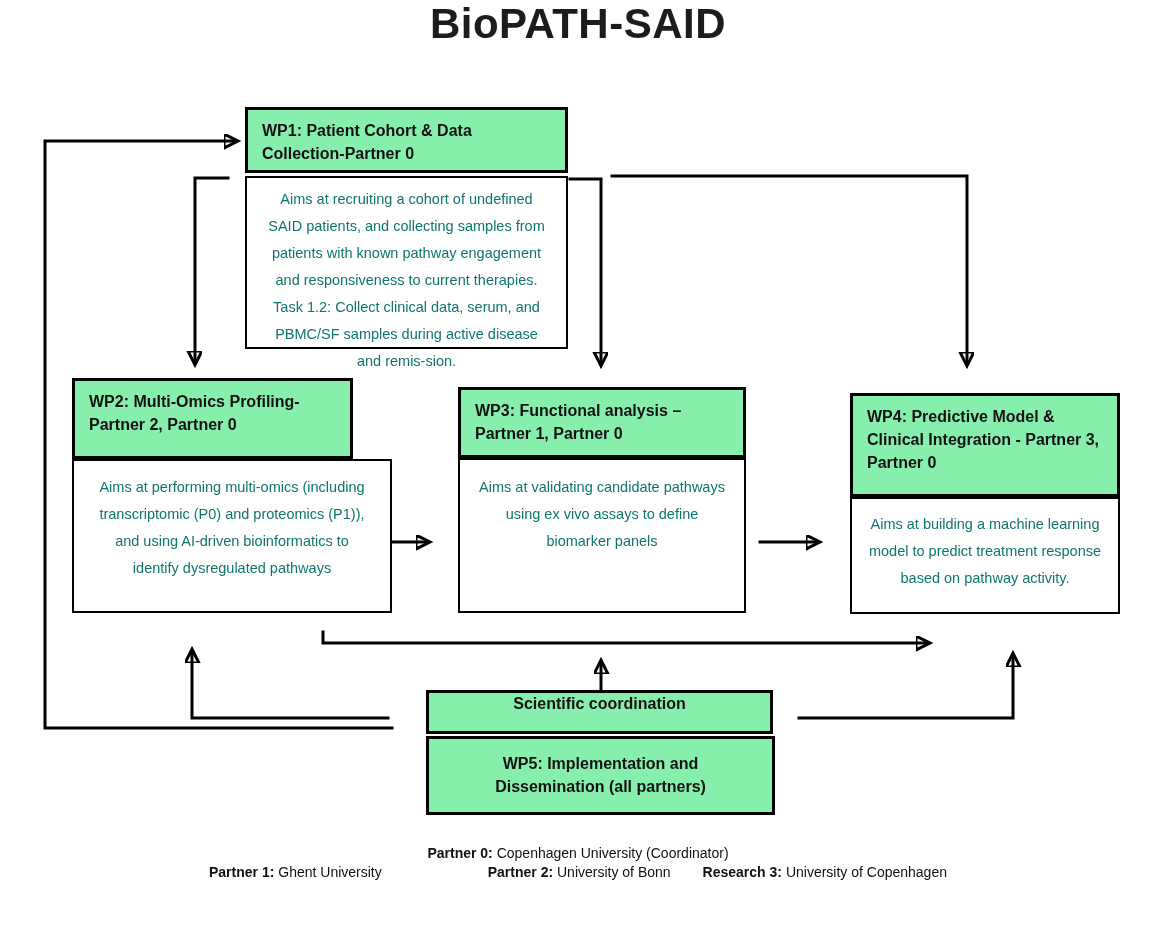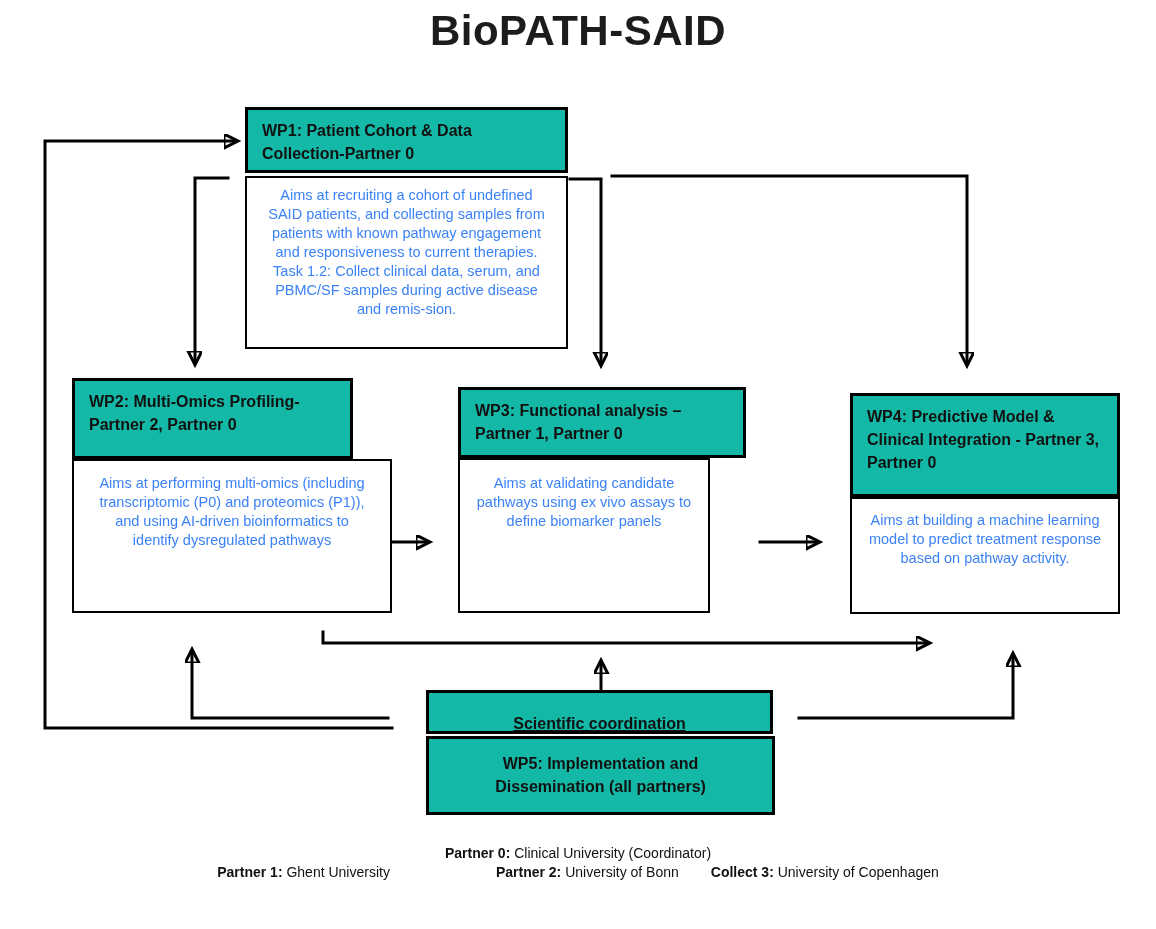--- a/index.html
+++ b/index.html
@@ -1,27 +1,27 @@
 <!DOCTYPE html>
 <html><head>
 <meta charset="utf-8">
 <style>
   html,body{margin:0;padding:0;background:#ffffff;}
   #stage{
     position:relative;width:1156px;height:929px;background:#ffffff;
     font-family:"Liberation Sans","DejaVu Sans",sans-serif;color:#111;overflow:hidden;
   }
   .title{
-    position:absolute;left:0;top:7px;width:100%;text-align:center;
+    position:absolute;left:0;top:0;width:100%;text-align:center;
     font-size:42px;font-weight:700;letter-spacing:.5px;color:#1c1c1c;
   }
-  .box{position:absolute;box-sizing:border-box;border:3px solid #000;background:#14b8a6;}
+  .box{position:absolute;box-sizing:border-box;border:3px solid #000;background:#86efac;}
   .box.white{background:#ffffff;border-width:2.5px;}
   .hdr-text{font-size:16px;font-weight:700;line-height:23px;padding:9px 14px;color:#111;}
-  .body-text{font-size:14.5px;line-height:19px;text-align:center;color:#3b82f6;}
+  .body-text{font-size:14.5px;line-height:27px;text-align:center;color:#0f766e;}
   .center-bold{font-size:16px;font-weight:700;text-align:center;color:#111;}
   #arrows{position:absolute;left:0;top:0;pointer-events:none;}
   #arrows path{stroke:#000;stroke-width:3;fill:none;stroke-linecap:square;}
   .legend{position:absolute;left:0;width:100%;text-align:center;font-size:14px;line-height:19px;color:#111;}
   .legend b{font-weight:700;}
   .legend .item{white-space:nowrap;}
   .legend .gap-a{margin-right:82px;text-align:center;}
   .legend .gap-b{margin-right:32px;margin-left:24px;}
 </style>
 </head>
@@ -59,39 +59,39 @@
   <div class="box" style="left:72px;top:378px;width:281px;height:81px;">
     <div class="hdr-text">WP2: Multi-Omics Profiling-Partner 2, Partner 0</div>
   </div>
   <div class="box white" style="left:72px;top:459px;width:320px;height:154px;">
     <div class="body-text" style="padding:13px 24px;">Aims at performing multi-omics (including transcriptomic (P0) and proteomics (P1)), and using AI-driven bioinformatics to identify dysregulated pathways</div>
   </div>
 
   <div class="box" style="left:458px;top:387px;width:288px;height:71px;">
     <div class="hdr-text">WP3: Functional analysis – Partner 1, Partner 0</div>
   </div>
-  <div class="box white" style="left:458px;top:458px;width:252px;height:155px;">
+  <div class="box white" style="left:458px;top:458px;width:288px;height:155px;">
     <div class="body-text" style="padding:14px 12px;">Aims at validating candidate pathways using ex vivo assays to define biomarker panels</div>
   </div>
 
   <div class="box" style="left:850px;top:393px;width:270px;height:104px;">
     <div class="hdr-text">WP4: Predictive Model &amp; Clinical Integration - Partner 3, Partner 0</div>
   </div>
   <div class="box white" style="left:850px;top:497px;width:270px;height:117px;">
     <div class="body-text" style="padding:12px 12px;">Aims at building a machine learning model to predict treatment response based on pathway activity.</div>
   </div>
 
   <div class="box" style="left:426px;top:690px;width:347px;height:44px;">
-    <div class="center-bold" style="padding-top:22px;text-decoration:underline;">Scientific coordination</div>
+    <div class="center-bold" style="padding-top:2px;">Scientific coordination</div>
   </div>
 
   <div class="box" style="left:426px;top:736px;width:349px;height:79px;">
     <div class="center-bold" style="padding:13px 22px 0;line-height:23px;">WP5: Implementation and Dissemination (all partners)</div>
   </div>
 
   <div class="legend" style="top:844px;">
-    <span class="item"><b>Partner 0:</b> <span>Clinical University (Coordinator)</span></span>
+    <span class="item"><b>Partner 0:</b> <span>Copenhagen University (Coordinator)</span></span>
   </div>
   <div class="legend" style="top:863px;">
-    <span class="item gap-a"><b>Partner 1:</b> <span>Ghent University</span></span><span class="item gap-b"><b>Partner 2:</b> <span>University of Bonn</span></span><span class="item"><b>Collect 3:</b> <span>University of Copenhagen</span></span>
+    <span class="item gap-a"><b>Partner 1:</b> <span>Ghent University</span></span><span class="item gap-b"><b>Partner 2:</b> <span>University of Bonn</span></span><span class="item"><b>Research 3:</b> <span>University of Copenhagen</span></span>
   </div>
 
 </div>
 
 </body></html>

